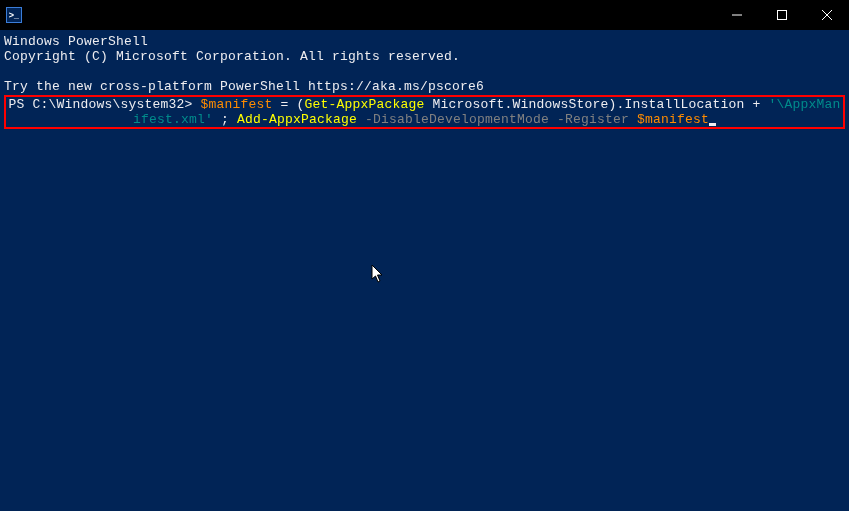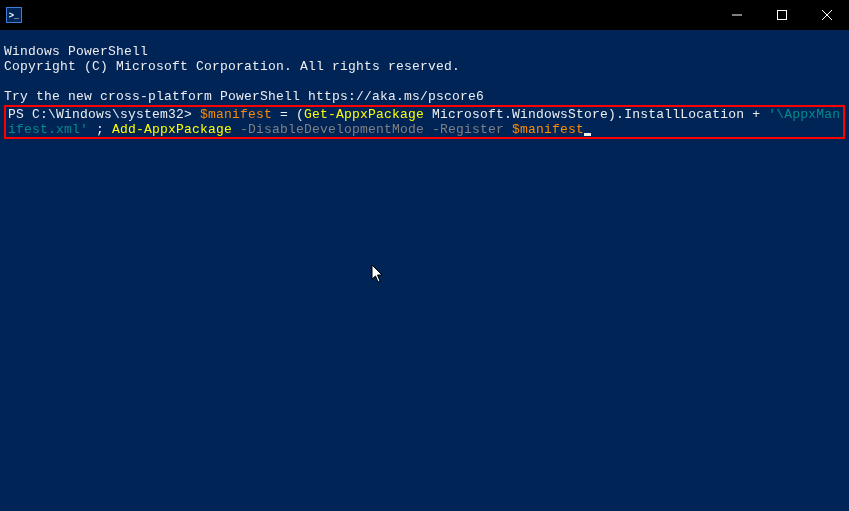--- a/index.html
+++ b/index.html
@@ -59,34 +59,35 @@
       display: flex;
       align-items: center;
       justify-content: center;
       color: #ffffff;
       background: transparent;
       border: none;
       cursor: pointer;
     }
     .terminal {
       flex: 1;
-      padding: 14px 4px;
+      padding: 4px 4px;
       color: #eeedf0;
       font-size: 13px;
       line-height: 15px;
       letter-spacing: 0.2px;
       white-space: pre-wrap;
       word-break: break-all;
       position: relative;
     }
     .highlight-box {
       border: 2px solid #ff0000;
       padding: 0 2px;
       display: block;
       margin-top: 1px;
+      text-align: center;
     }
     .prompt-path {
       color: #eeedf0;
     }
     .ps-var {
       color: #ff8c00;
     }
     .ps-cmd {
       color: #ffff00;
     }

